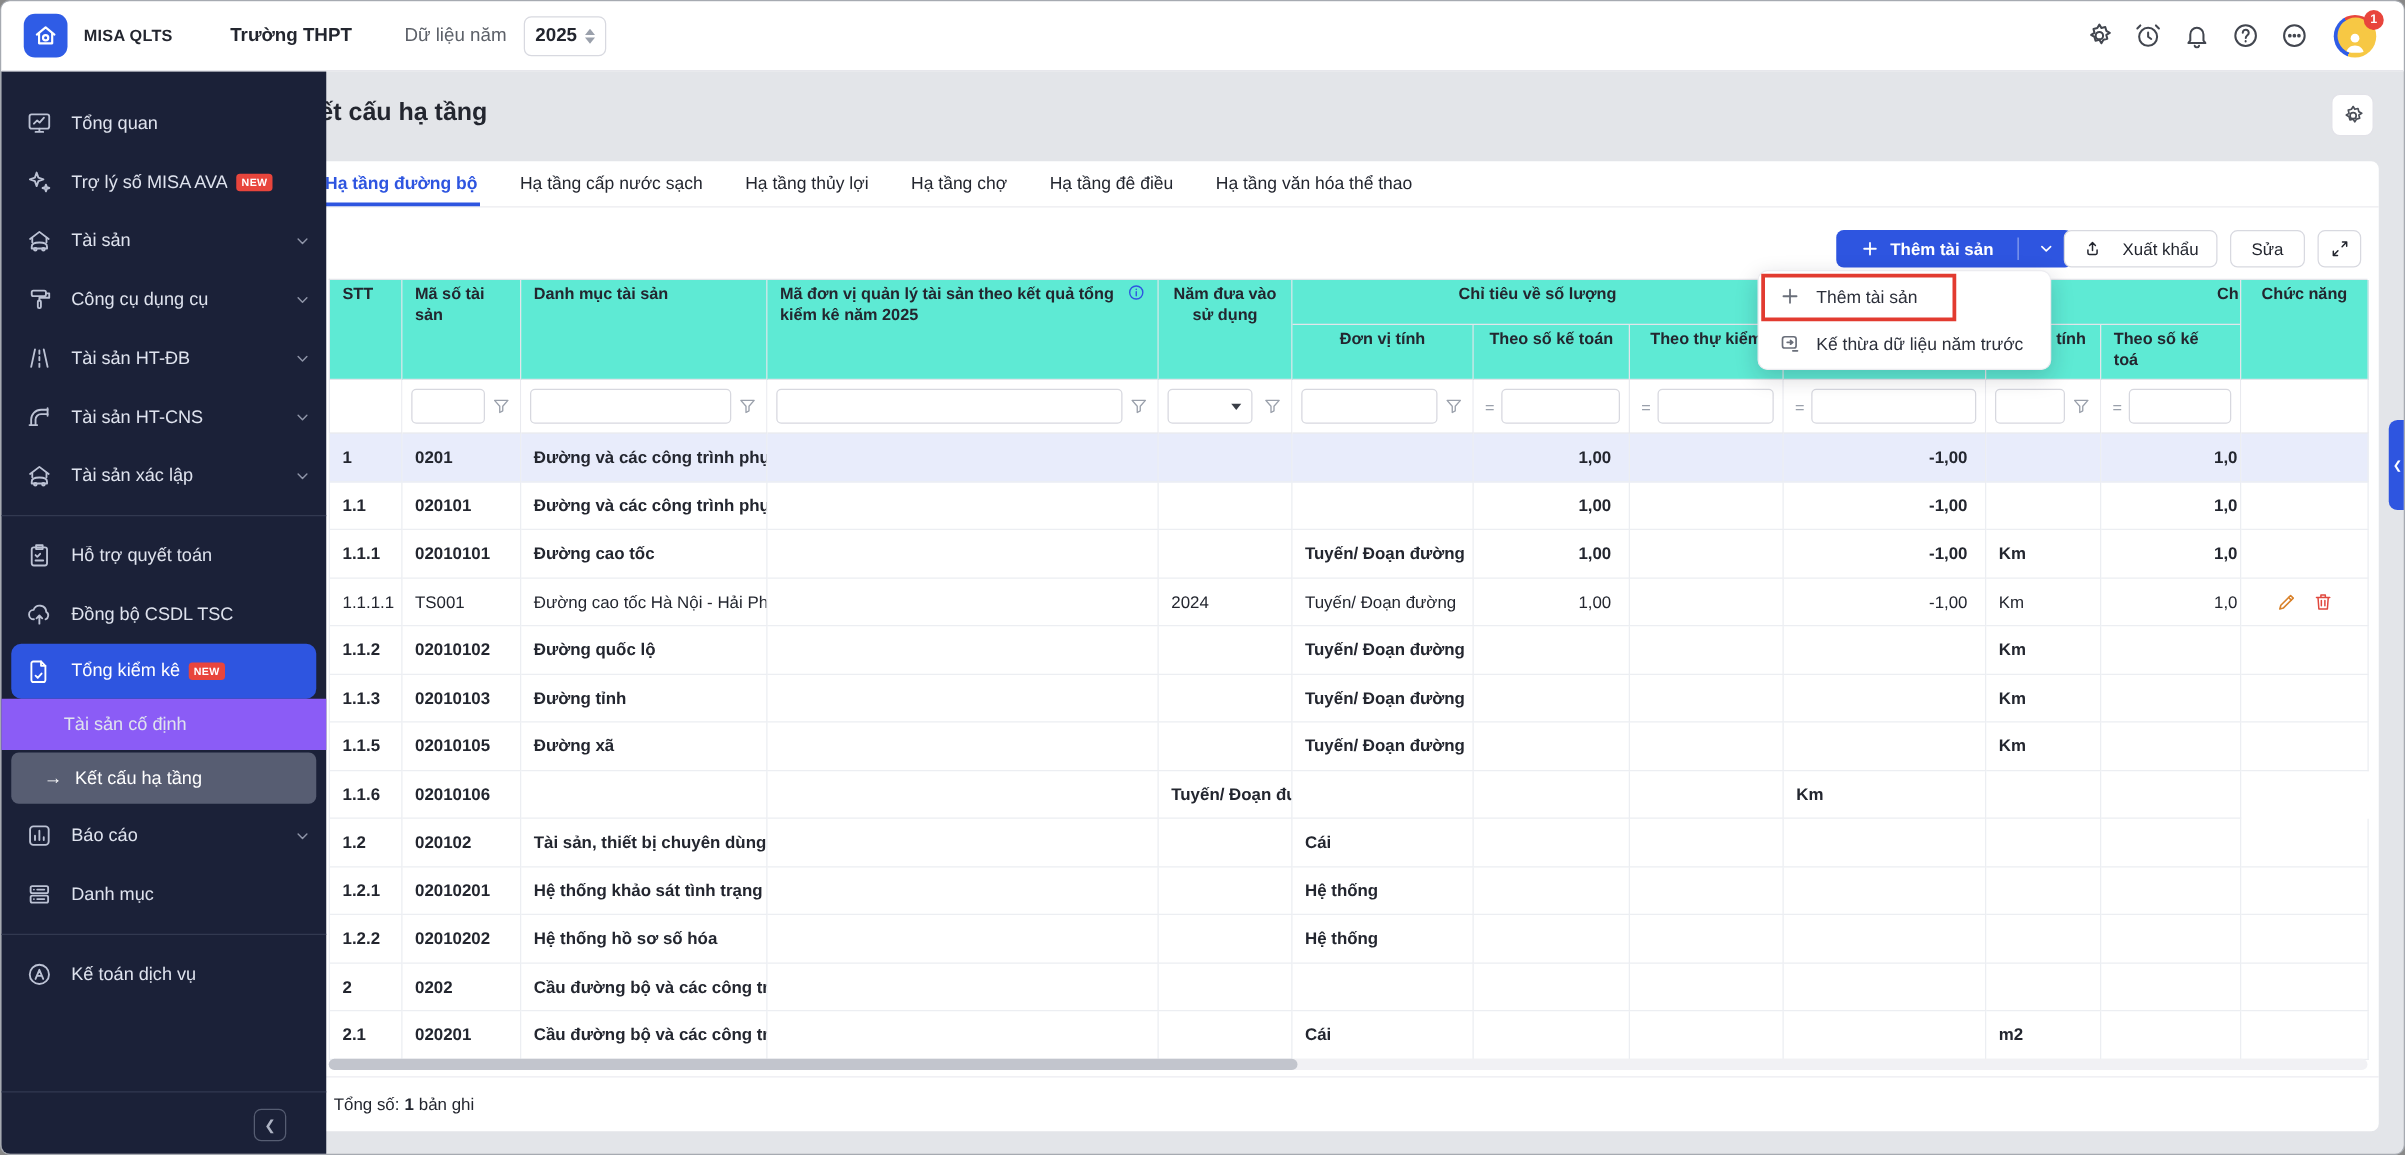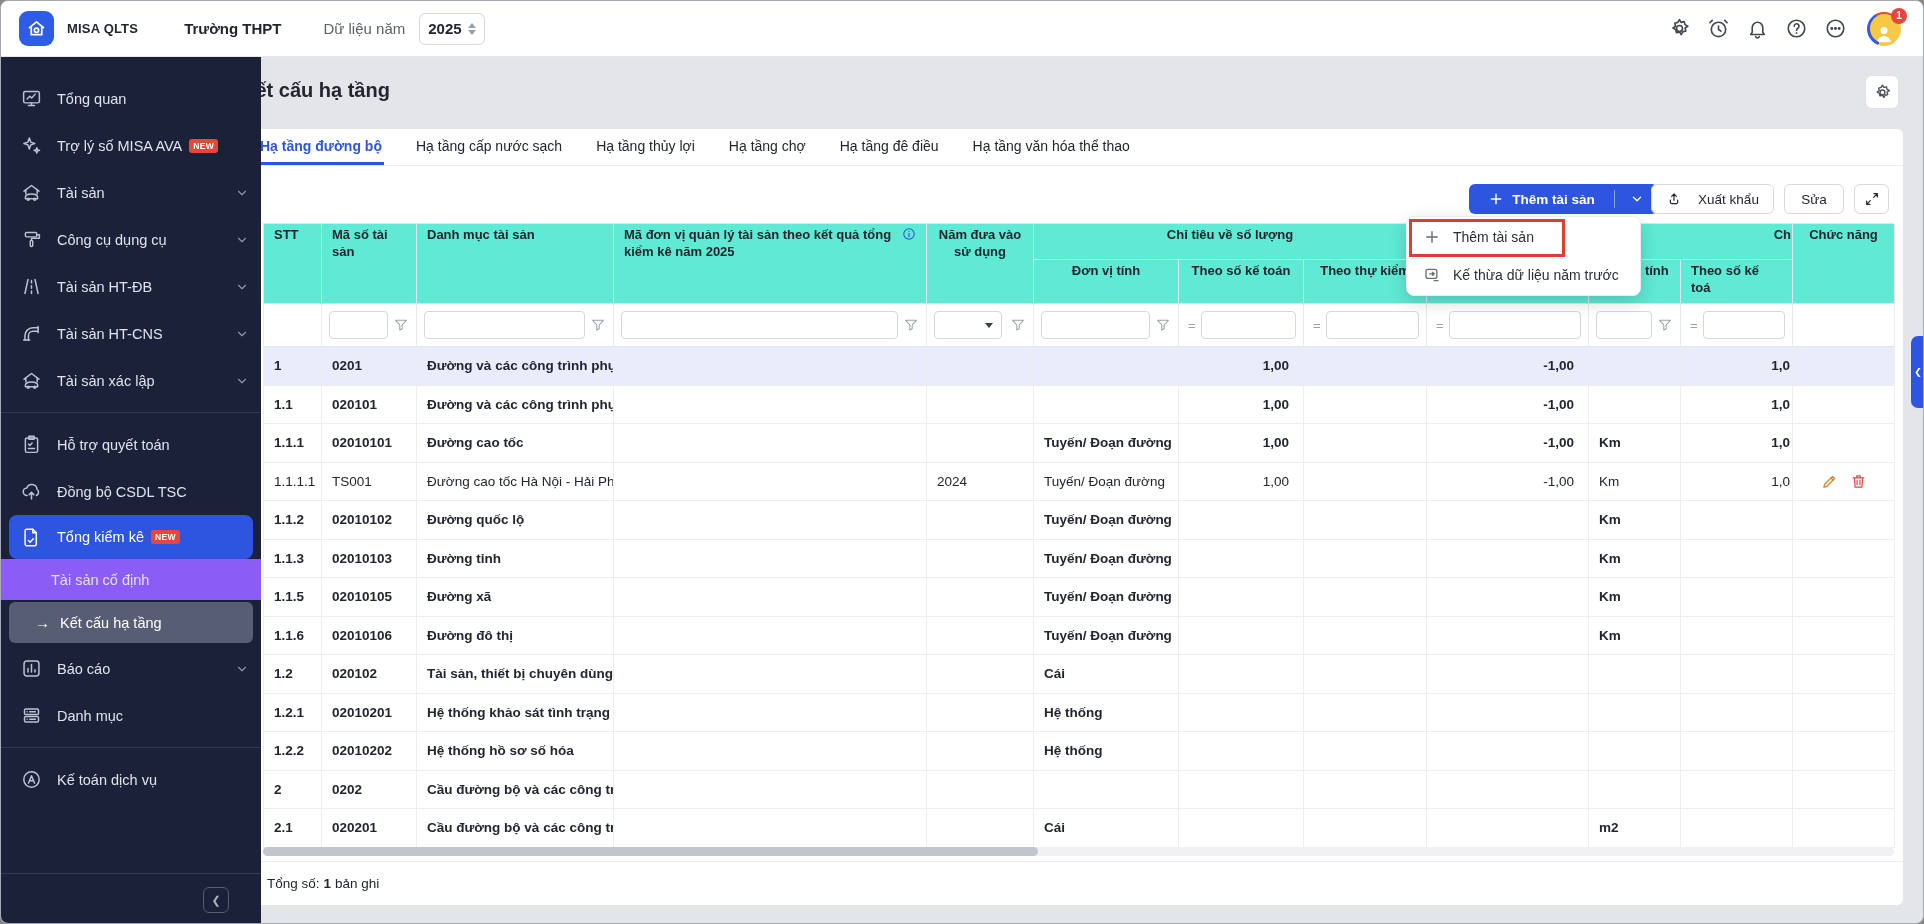--- a/index.html
+++ b/index.html
@@ -612,21 +612,20 @@
               <div class="td r"></div>
               <div class="td r"></div>
               <div class="td r"></div>
               <div class="td">Km</div>
               <div class="td rc"></div>
               <div class="td cen"></div>
             </div>
             <div class="trow bold" style="grid-template-columns: 58px 95px 197px 313px 107px 145px 125px 123px 162px 92px 112px 102px;">
               <div class="td">1.1.6</div>
               <div class="td">02010106</div>
-              <div class="td">Đường đô thị</div>
               <div class="td"></div>
               <div class="td"></div>
               <div class="td">Tuyến/ Đoạn đường</div>
               <div class="td r"></div>
               <div class="td r"></div>
               <div class="td r"></div>
               <div class="td">Km</div>
               <div class="td rc"></div>
               <div class="td cen"></div>
             </div>

